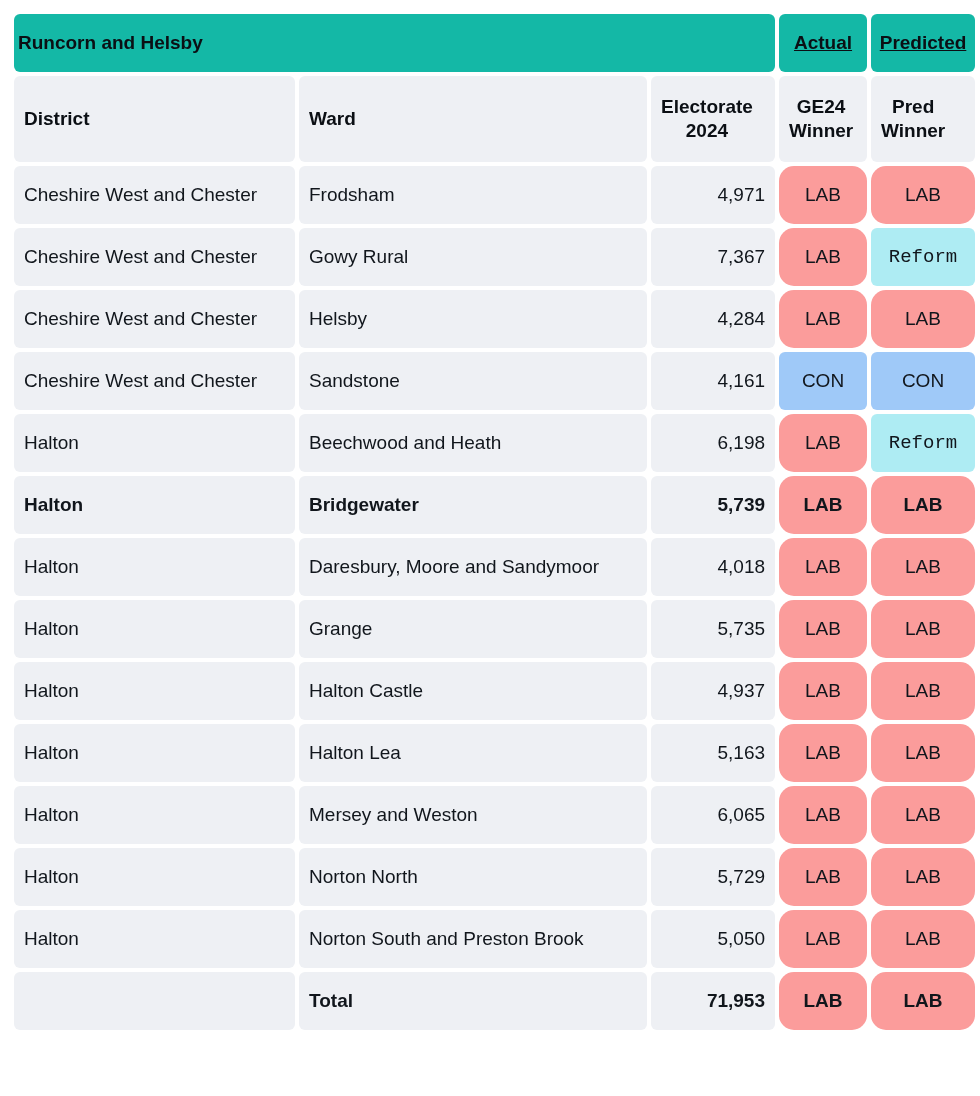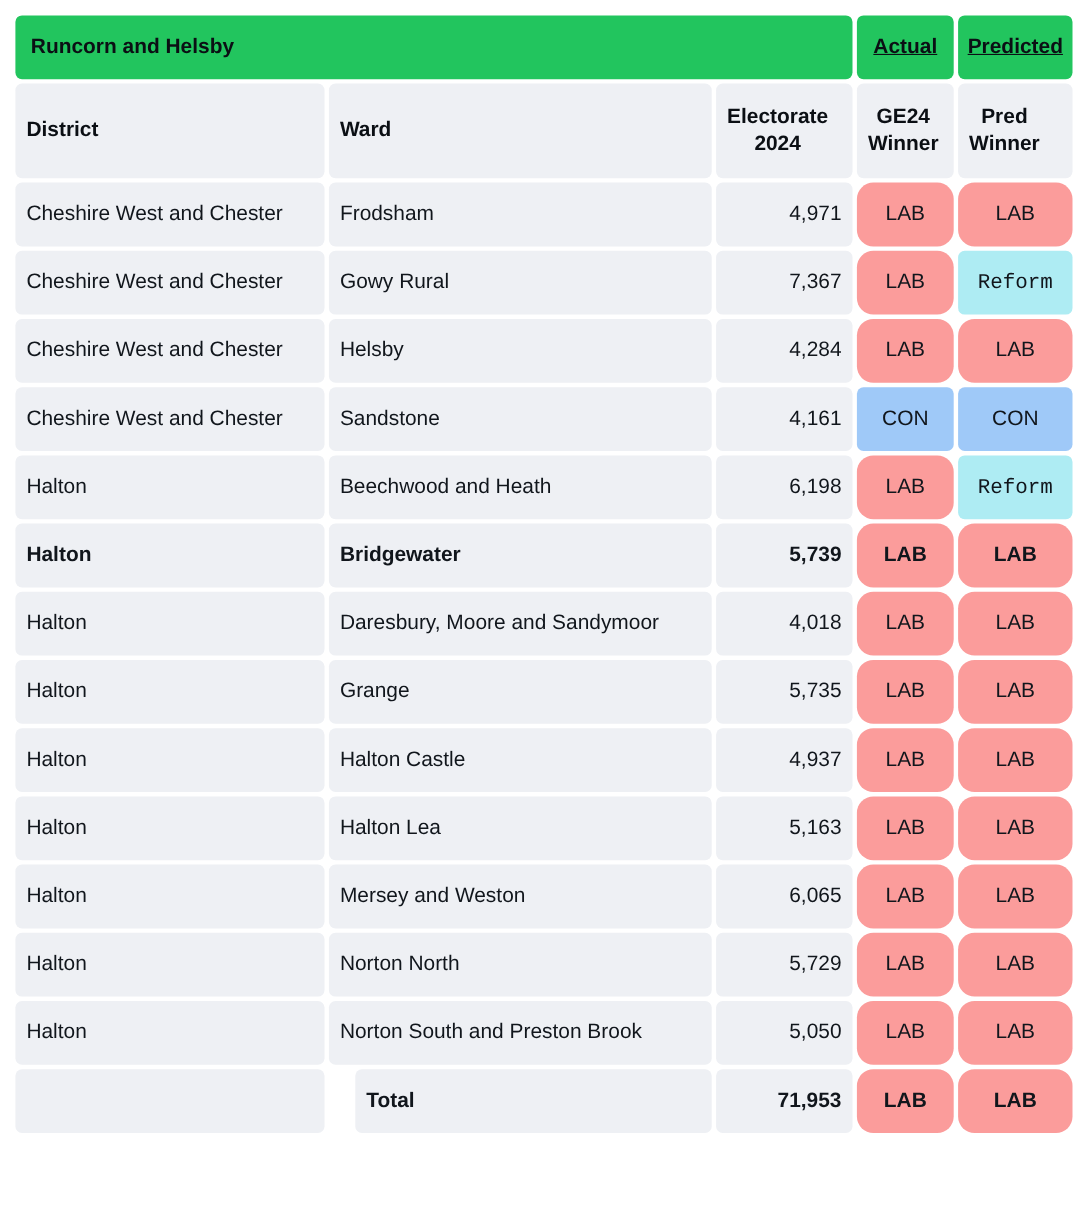--- a/index.html
+++ b/index.html
@@ -48,23 +48,23 @@
     display: flex;
     align-items: center;
     font-size: 19px;
     color: #11161c;
     line-height: 1.28;
     overflow: hidden;
   }
 
   
   .grp {
-    background: #22c55e;
+    background: #14b8a6;
     height: 58px;
-    padding: 0 14px;
+    padding: 0 4px;
     font-weight: bold;
     font-size: 19px;
     color: #0b0f14;
   }
   .grp.center { justify-content: center; text-decoration: underline; }
 
   
   .hdr {
     background: #eef0f4;
     height: 86px;
@@ -79,21 +79,21 @@
   
   .bodycell {
     height: 58px;
     padding: 0 10px;
   }
   .bodycell.num { justify-content: flex-end; }
   .bodycell.center { justify-content: center; }
   .bodycell.blank { padding: 0; }
 
   .row-bold .bodycell { font-weight: bold; }
-  .total-label { font-weight: bold; margin-left: 24px; }
+  .total-label { font-weight: bold; }
   .total-num   { font-weight: bold; }
   .total-party { font-weight: bold; }
 
   
   .p-LAB    { background: #fb9c9b; border-radius: 15px; }
   .p-CON    { background: #9fc9f8; }
   .p-Reform { background: #aeecf3; font-family: Liberation Mono, monospace; }
 </style>
 </head>
 <body>

